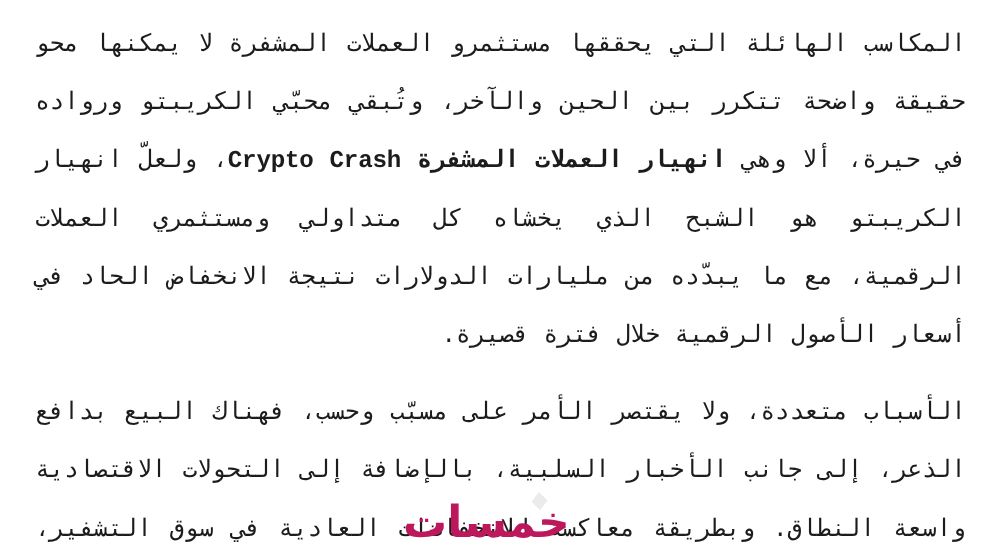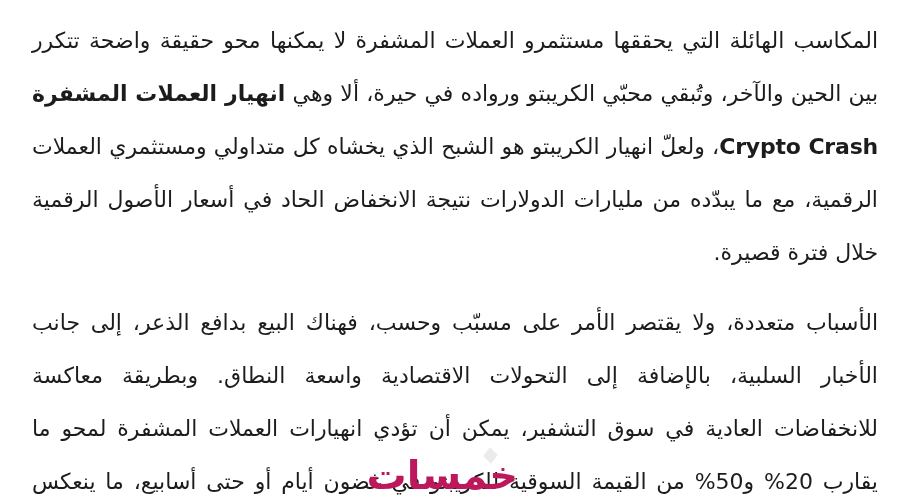--- a/index.html
+++ b/index.html
@@ -20,20 +20,21 @@
     unicode-bidi: plaintext;
     text-align: justify;
     color: #1c1c1c;
     font-size: 22px;
     line-height: 53px;
     letter-spacing: -0.2px;
   }
   .article p {
     margin: 0 0 17px 0;
     padding: 0;
+    font-family: Liberation Mono, monospace;
   }
   .article strong {
     font-weight: 700;
   }
   .watermark {
     position: absolute;
     left: 398px;
     top: 452px;
     width: 120px;
     direction: rtl;

